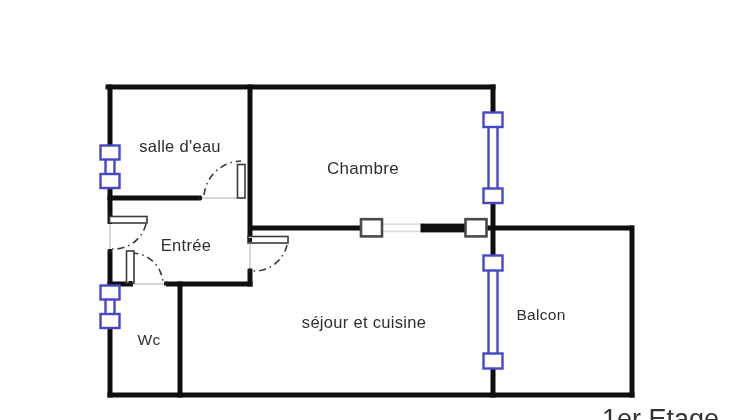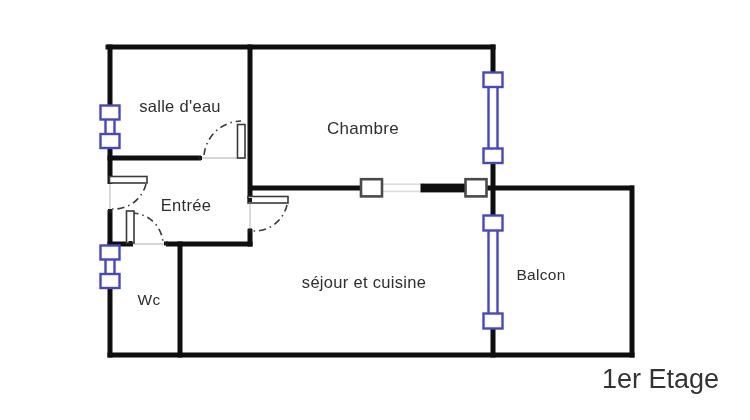--- a/index.html
+++ b/index.html
@@ -9,20 +9,21 @@
     width: 750px;
     height: 420px;
     overflow: hidden;
     font-family: "Liberation Sans", sans-serif;
   }
   .plan-wrap {
     position: relative;
     width: 750px;
     height: 356px;
     background: #ffffff;
+    margin-top: 40px;
   }
   svg { display: block; }
   .room-label {
     fill: #2e2e2e;
     font-family: "Liberation Sans", "DejaVu Sans", sans-serif;
     letter-spacing: 0.3px;
   }
   .plan-title {
     fill: #333333;
     font-family: "Liberation Sans", "DejaVu Sans", sans-serif;

